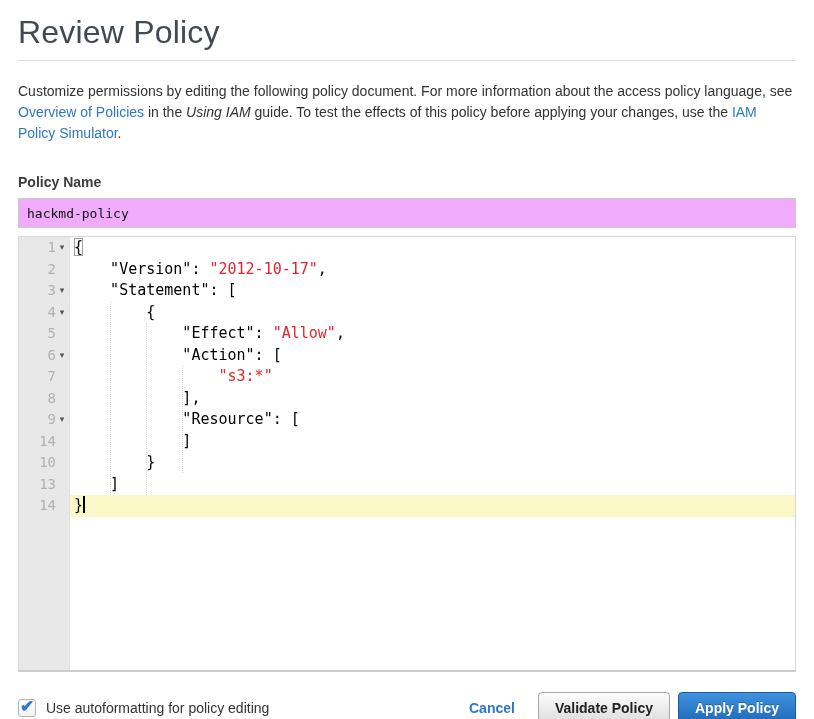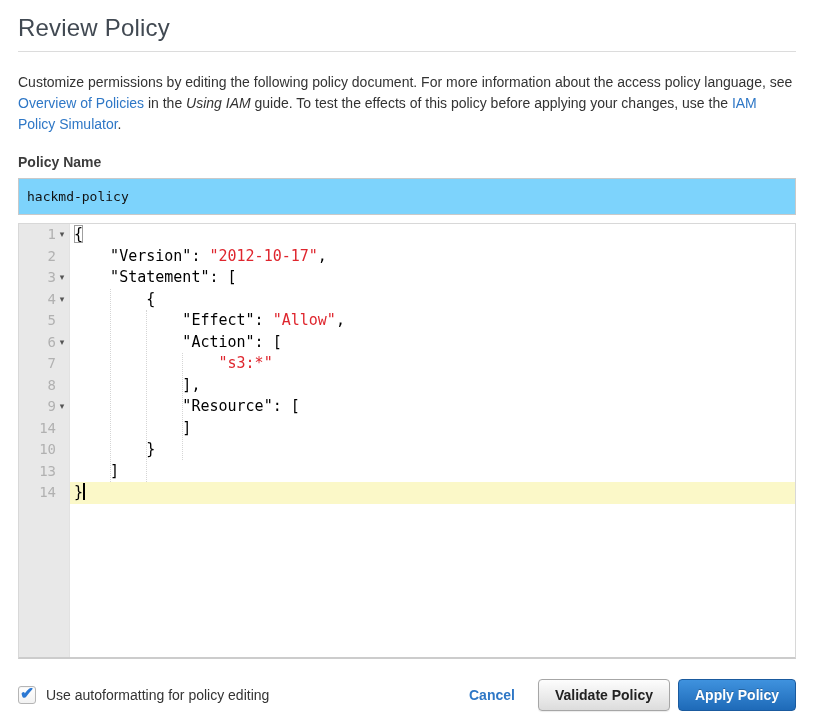--- a/index.html
+++ b/index.html
@@ -6,43 +6,43 @@
   html, body { background: #fff; }
   body {
     width: 814px; height: 719px;
     font-family: "Liberation Sans", sans-serif;
     color: #333;
     overflow: hidden;
   }
   .page { padding: 14px 18px 0 18px; }
 
   .page-title {
-    font-size: 24px; font-weight: 500; color: #414952;
+    font-size: 32px; font-weight: 500; color: #414952;
     letter-spacing: 0.2px;
   }
   .title-rule { border: none; border-top: 1px solid #dcdcdc; margin-top: 9px; }
 
   .intro {
     margin-top: 20px;
     font-size: 14px; line-height: 21px; color: #333;
   }
   .intro a { color: var(--link-blue); text-decoration: none; }
   .intro .em { font-style: italic; }
 
   .field-label {
-    margin-top: 19px;
+    margin-top: 30px;
     font-size: 14px; font-weight: bold; color: #3c3c3c;
   }
 
   .name-input {
-    display: block; width: 100%; height: 37px;
+    display: block; width: 100%; height: 30px;
     margin-top: 8px; padding: 0 8px;
     border: 1px solid #c9c9c9; border-radius: 0;
     font-family: "DejaVu Sans Mono", monospace;
-    font-size: 13px; color: #111; background: #7dd3fc;
+    font-size: 13px; color: #111; background: #f0abfc;
     outline: none;
   }
 
   
   .editor {
     position: relative;
     margin-top: 8px;
     height: 436px;
     border: 1px solid #d8d8d8;
     border-bottom: 2px solid #cccccc;

